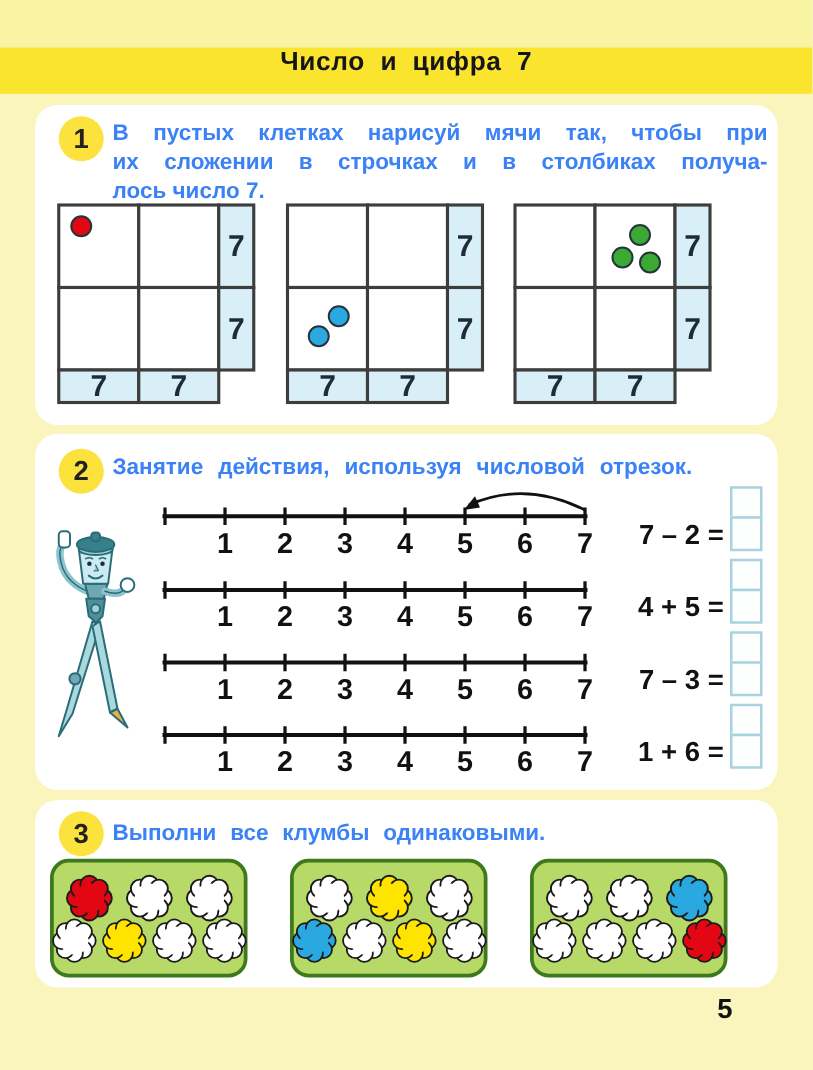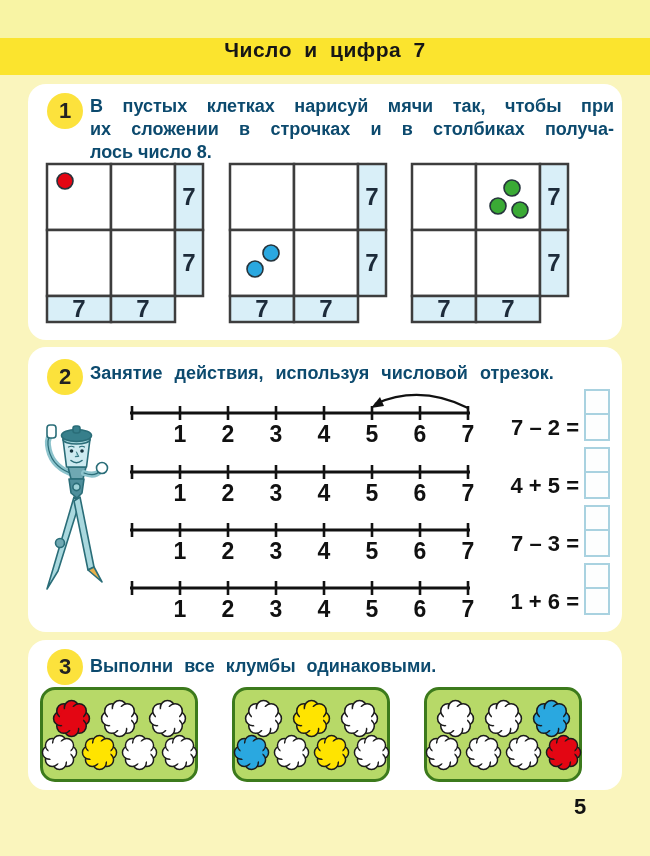--- a/index.html
+++ b/index.html
@@ -24,21 +24,21 @@
   #panel3{top:640px;height:150px;}
   .badge{
     position:absolute;left:19px;top:9px;width:36px;height:36px;border-radius:50%;
     background:#fce23c;color:#222;font-weight:bold;font-size:22px;
     display:flex;align-items:center;justify-content:center;
   }
   #panel2 .badge{top:12px;}
   #panel3 .badge{top:9px;}
   .task-text{
     position:absolute;left:62px;top:11px;width:524px;
-    font-size:18px;line-height:23px;color:#0c4a6e;font-weight:bold;
+    font-size:18px;line-height:23px;color:#3b82f6;font-weight:bold;
   }
   .task-text .jline{display:block;text-align:justify;text-align-last:justify;}
   .task-text .lastline{display:block;}
   .oneline{word-spacing:7px;white-space:nowrap;width:auto;top:15px;}
   
   #task1-grids .grid-svg{position:absolute;top:78px;}
   svg text{font-family:"Liberation Sans",sans-serif;font-weight:bold;}
   
   .numline{position:absolute;left:98px;}
   .eq-row{
@@ -71,21 +71,21 @@
 
 <div class="header-band">
   <span>Число и цифра 7</span>
 </div>
 
 <div class="panel" id="panel1">
   <div class="badge">1</div>
   <div class="task-text">
     <span class="jline">В пустых клетках нарисуй мячи так, чтобы при</span>
     <span class="jline">их сложении в строчках и в столбиках получа-</span>
-    <span class="lastline">лось число 8.</span>
+    <span class="lastline">лось число 7.</span>
   </div>
   <div id="task1-grids">
       <svg class="grid-svg" style="left:17px" width="162" height="163" viewBox="0 0 162 163">
         <rect x="2" y="2" width="64" height="66" fill="#ffffff" stroke="#3d3d3d" stroke-width="2.5"></rect>
         <rect x="66" y="2" width="64" height="66" fill="#ffffff" stroke="#3d3d3d" stroke-width="2.5"></rect>
         <rect x="2" y="68" width="64" height="66" fill="#ffffff" stroke="#3d3d3d" stroke-width="2.5"></rect>
         <rect x="66" y="68" width="64" height="66" fill="#ffffff" stroke="#3d3d3d" stroke-width="2.5"></rect>
         <rect x="130" y="2" width="28" height="66" fill="#d9eff8" stroke="#3d3d3d" stroke-width="2.5"></rect>
         <text x="144" y="43" text-anchor="middle" font-size="24" fill="#1d2b3a">7</text>
         <rect x="130" y="68" width="28" height="66" fill="#d9eff8" stroke="#3d3d3d" stroke-width="2.5"></rect>

